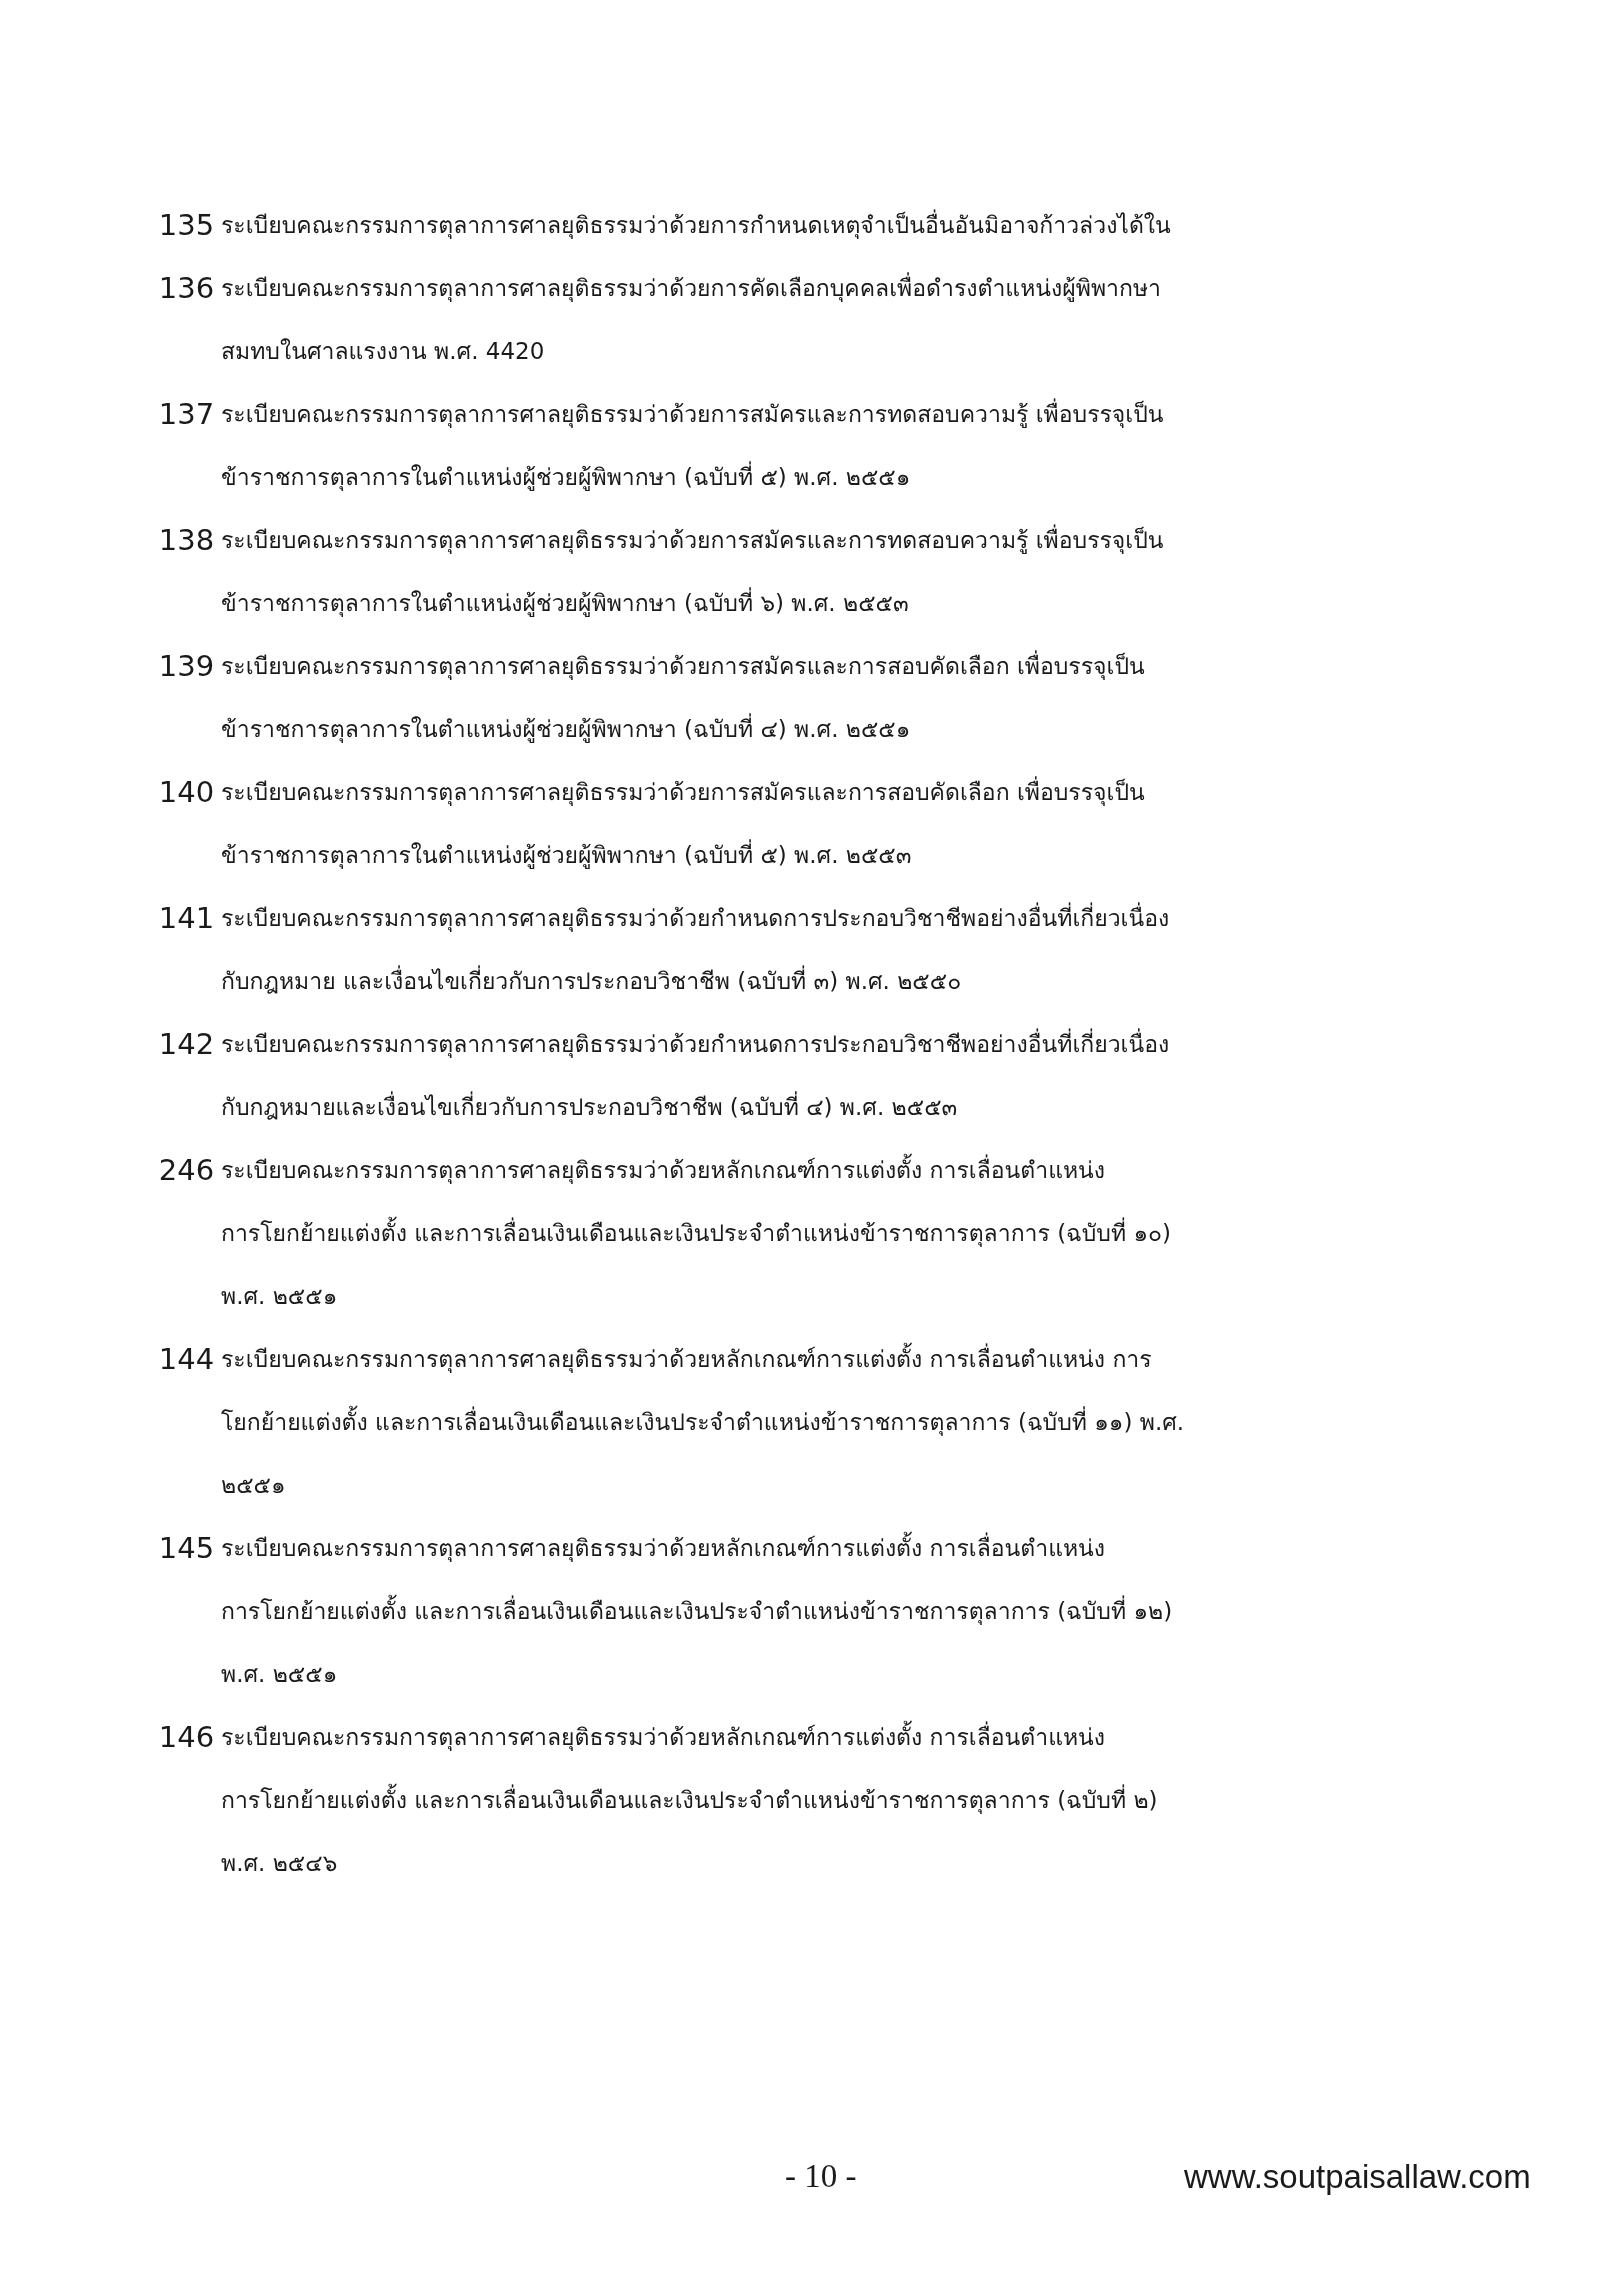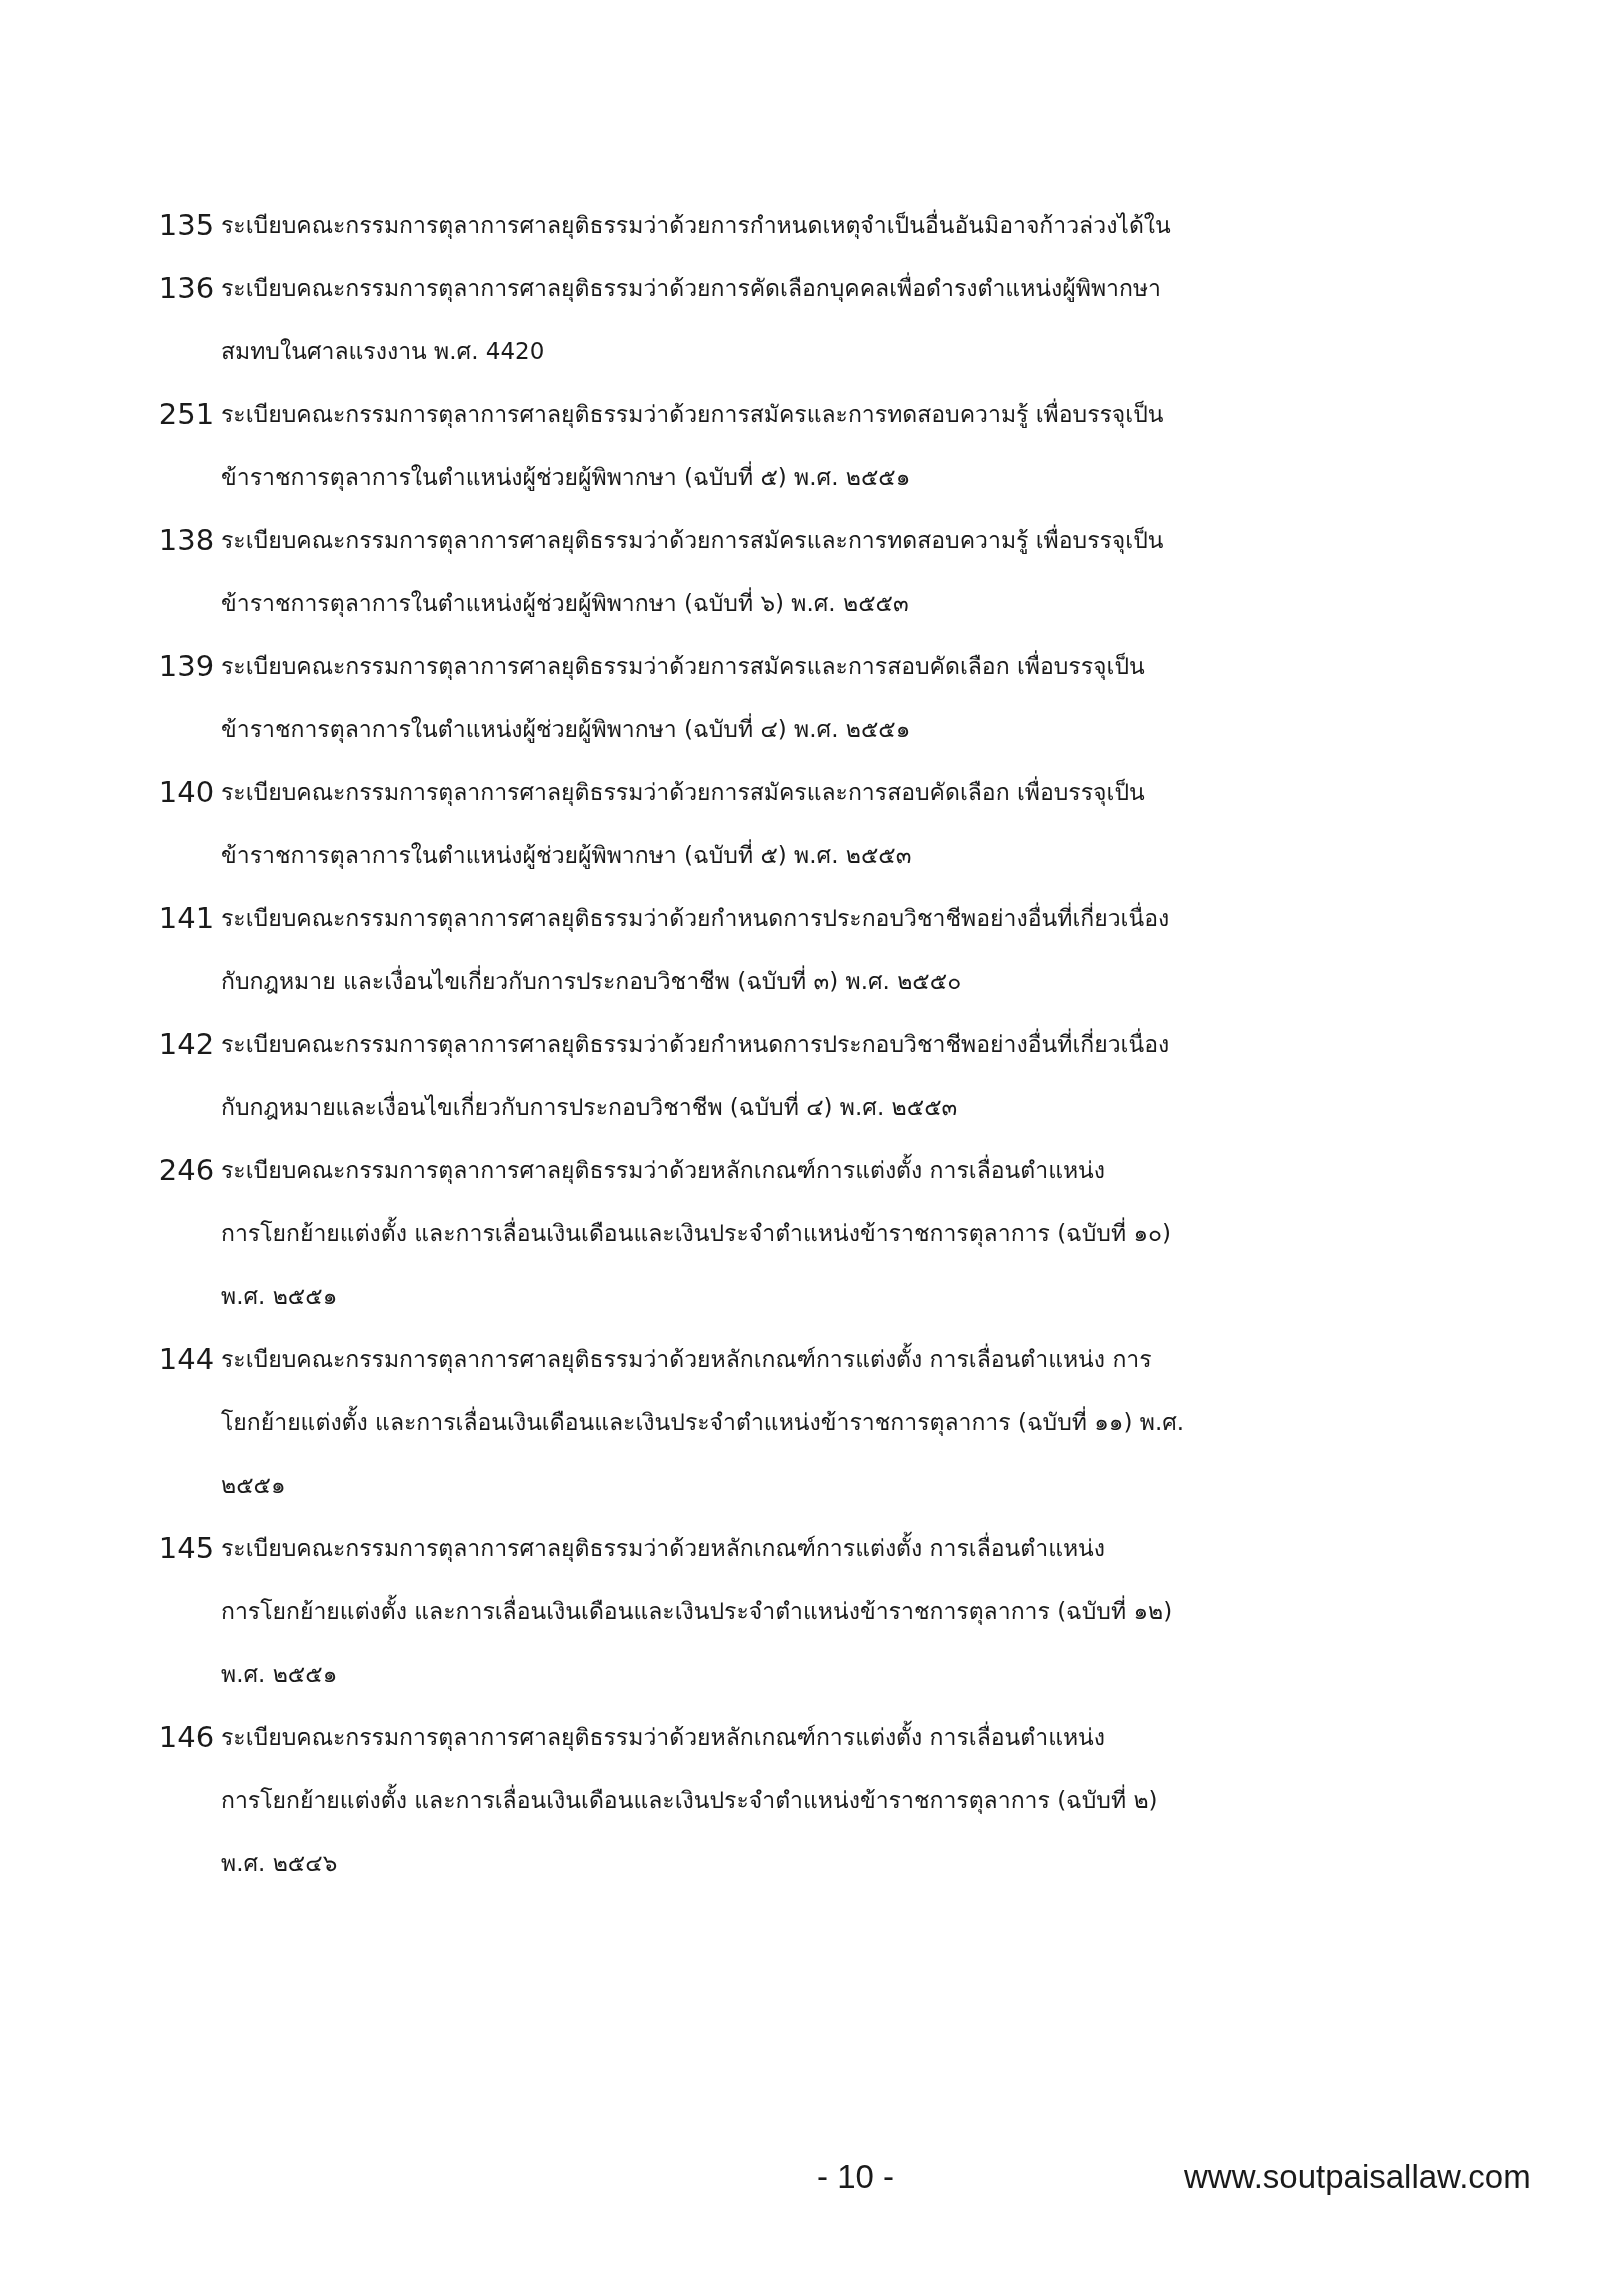--- a/index.html
+++ b/index.html
@@ -6,21 +6,21 @@
     body {
       width: 1623px; height: 2295px; position: relative; overflow: hidden;
       font-family: "DejaVu Sans", sans-serif; color: #1a1a1a;
     }
     .list { position: absolute; left: 152px; top: 194px; width: 1361px; }
     .entry { display: flex; margin-bottom: 0; }
     .num { width: 69px; flex: none; font-size: 29px; line-height: 63px; text-align: center; }
     .text { flex: 1; font-size: 23px; line-height: 63px; }
     .footer-page {
       position: absolute; left: 785px; top: 2158px;
-      font-family: Liberation Sans, sans-serif; font-size: 33px; margin-left: 32px;
+      font-family: Liberation Serif, serif; font-size: 33px;
     }
     .footer-url {
       position: absolute; left: 1184px; top: 2158px;
       font-family: Liberation Sans, sans-serif; font-size: 33px;
     }
   </style>
 </head>
 <body>
 
 <div class="list">
@@ -31,21 +31,21 @@
     </div>
   </div>
   <div class="entry">
     <span class="num">136</span>
     <div class="text">
       <div>ระเบียบคณะกรรมการตุลาการศาลยุติธรรมว่าด้วยการคัดเลือกบุคคลเพื่อดำรงตำแหน่งผู้พิพากษา</div>
       <div>สมทบในศาลแรงงาน พ.ศ. 4420</div>
     </div>
   </div>
   <div class="entry">
-    <span class="num">251</span>
+    <span class="num">137</span>
     <div class="text">
       <div>ระเบียบคณะกรรมการตุลาการศาลยุติธรรมว่าด้วยการสมัครและการทดสอบความรู้ เพื่อบรรจุเป็น</div>
       <div>ข้าราชการตุลาการในตำแหน่งผู้ช่วยผู้พิพากษา (ฉบับที่ ๕) พ.ศ. ๒๕๕๑</div>
     </div>
   </div>
   <div class="entry">
     <span class="num">138</span>
     <div class="text">
       <div>ระเบียบคณะกรรมการตุลาการศาลยุติธรรมว่าด้วยการสมัครและการทดสอบความรู้ เพื่อบรรจุเป็น</div>
       <div>ข้าราชการตุลาการในตำแหน่งผู้ช่วยผู้พิพากษา (ฉบับที่ ๖) พ.ศ. ๒๕๕๓</div>

